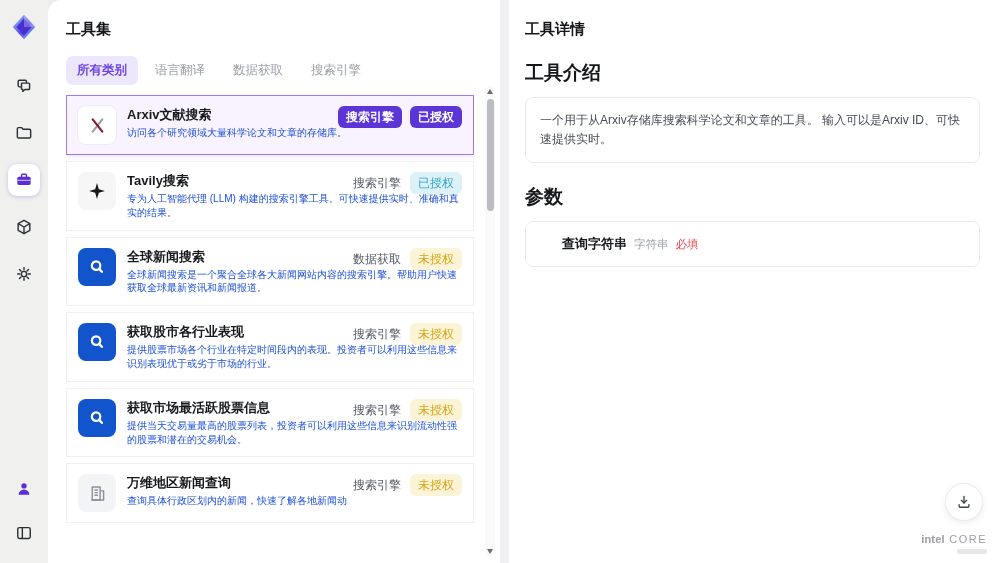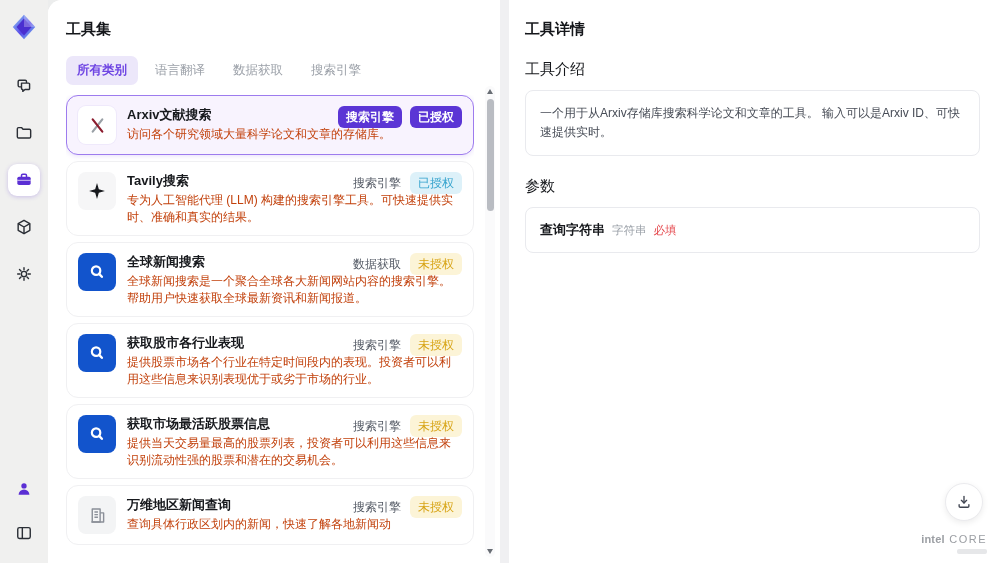--- a/index.html
+++ b/index.html
@@ -19,55 +19,55 @@
   
   .content { flex:1; display:flex; background:#ffffff; border-top-left-radius:14px; overflow:hidden; }
   .list-panel { width:452px; flex:none; position:relative; padding:20px 26px 0 18px; background:#fff; }
   .page-title { font-size:15px; font-weight:bold; color:#15171b; }
   .tabs { display:flex; gap:6px; margin:17px 0 10px; }
   .tab { border:none; background:transparent; font-size:12.5px; color:#9ba0a8; padding:6px 11px; border-radius:7px; cursor:pointer; white-space:nowrap; }
   .tab.active { background:#ece7fa; color:#6f46e3; font-weight:bold; }
 
   .cards { height:calc(100% - 88px); overflow:hidden; }
   .card { position:relative; display:flex; gap:11px; align-items:flex-start; background:#fff;
-          border:1px solid #f0f0f2; border-radius:12px; padding:10px 11px; margin-bottom:6px; cursor:pointer; }
+          border:1px solid #f0f0f2; border-radius:0; padding:10px 11px; margin-bottom:6px; cursor:pointer; }
   .card.selected { border:1.5px solid #9d7bee; background:#f8f3fe; box-shadow:0 1px 5px rgba(120,80,220,.18); }
   .tool-icon { width:38px; height:38px; border-radius:8px; flex:none; display:flex; align-items:center; justify-content:center; }
   .tile-white { background:#ffffff; box-shadow:0 0 0 1px #efe9fb; }
   .tile-light { background:#f6f6f7; }
   .tile-blue  { background:#1254cc; }
   .tile-gray  { background:#f3f4f5; }
   .tool-info { flex:1; min-width:0; padding-right:2px; }
   .tool-name { font-size:13px; font-weight:bold; color:#17191d; line-height:17px; margin-bottom:3px; }
-  .tool-desc { font-size:12px; color:#c2410c; line-height:1.38; }
+  .tool-desc { font-size:10px; color:#1d4ed8; line-height:1.38; }
   .tool-badges { position:absolute; top:10px; right:11px; display:flex; gap:8px; align-items:center; }
   .badge { font-size:12px; line-height:1; padding:5px 8px; border-radius:6px; white-space:nowrap; }
   .badge.solid  { background:#5b35d5; color:#fff; font-weight:bold; }
   .badge.plain  { color:#555b66; background:transparent; padding:5px 1px; }
   .badge.blue   { background:#ddf1f9; color:#35a3cd; }
   .badge.yellow { background:#fcf4d7; color:#d7a416; }
 
   
   .scrollbar { position:absolute; top:86px; bottom:6px; right:5px; width:10px; background:#fafafb; border-radius:5px; }
   .sb-up, .sb-down { position:absolute; left:50%; transform:translateX(-50%); width:0; height:0;
                      border-left:3.5px solid transparent; border-right:3.5px solid transparent; }
   .sb-up   { top:3px; border-bottom:5px solid #696e75; }
   .sb-down { bottom:3px; border-top:5px solid #696e75; }
   .sb-thumb{ position:absolute; top:13px; left:1.5px; width:7px; height:112px; background:#b9bcc2; border-radius:4px; }
 
   .divider { width:9px; flex:none; background:#f0f0f2; }
 
   
   .detail-panel { flex:1; background:#fff; padding:20px 20px 12px 16px; }
   .detail-title { font-size:15px; font-weight:bold; color:#15171b; }
-  .section-heading { font-size:15px; font-weight:normal; color:#15171b; margin:21px 0 11px; }
+  .section-heading { font-size:19px; font-weight:bold; color:#15171b; margin:21px 0 11px; }
   .box { border:1px solid #e9eaee; border-radius:8px; background:#fff; padding:13px 14px; }
   .intro-text { font-size:12px; color:#474c56; line-height:1.6; }
   .param-head { display:flex; align-items:baseline; gap:7px; }
-  .param-name { font-size:13px; font-weight:bold; color:#17191d; }
+  .param-name { font-size:13px; font-weight:bold; color:#17191d;margin-left:22px; }
   .param-type { font-size:11.5px; color:#9aa0a8; }
   .param-required { font-size:11.5px; color:#e5484d; }
   .param-desc { margin-top:9px; font-size:12px; color:#5a5f68; }
 
   
   .fab { position:absolute; right:17px; bottom:42px; width:38px; height:38px; border-radius:50%;
          background:#fff; border:1px solid #ebebee; box-shadow:0 2px 6px rgba(0,0,0,.08);
          display:flex; align-items:center; justify-content:center; cursor:pointer; }
   .brand { position:absolute; right:13px; bottom:9px; text-align:right; color:#9b9ea3; line-height:1; }
   .brand .intel { font-size:11px; font-weight:bold; letter-spacing:.2px; }

